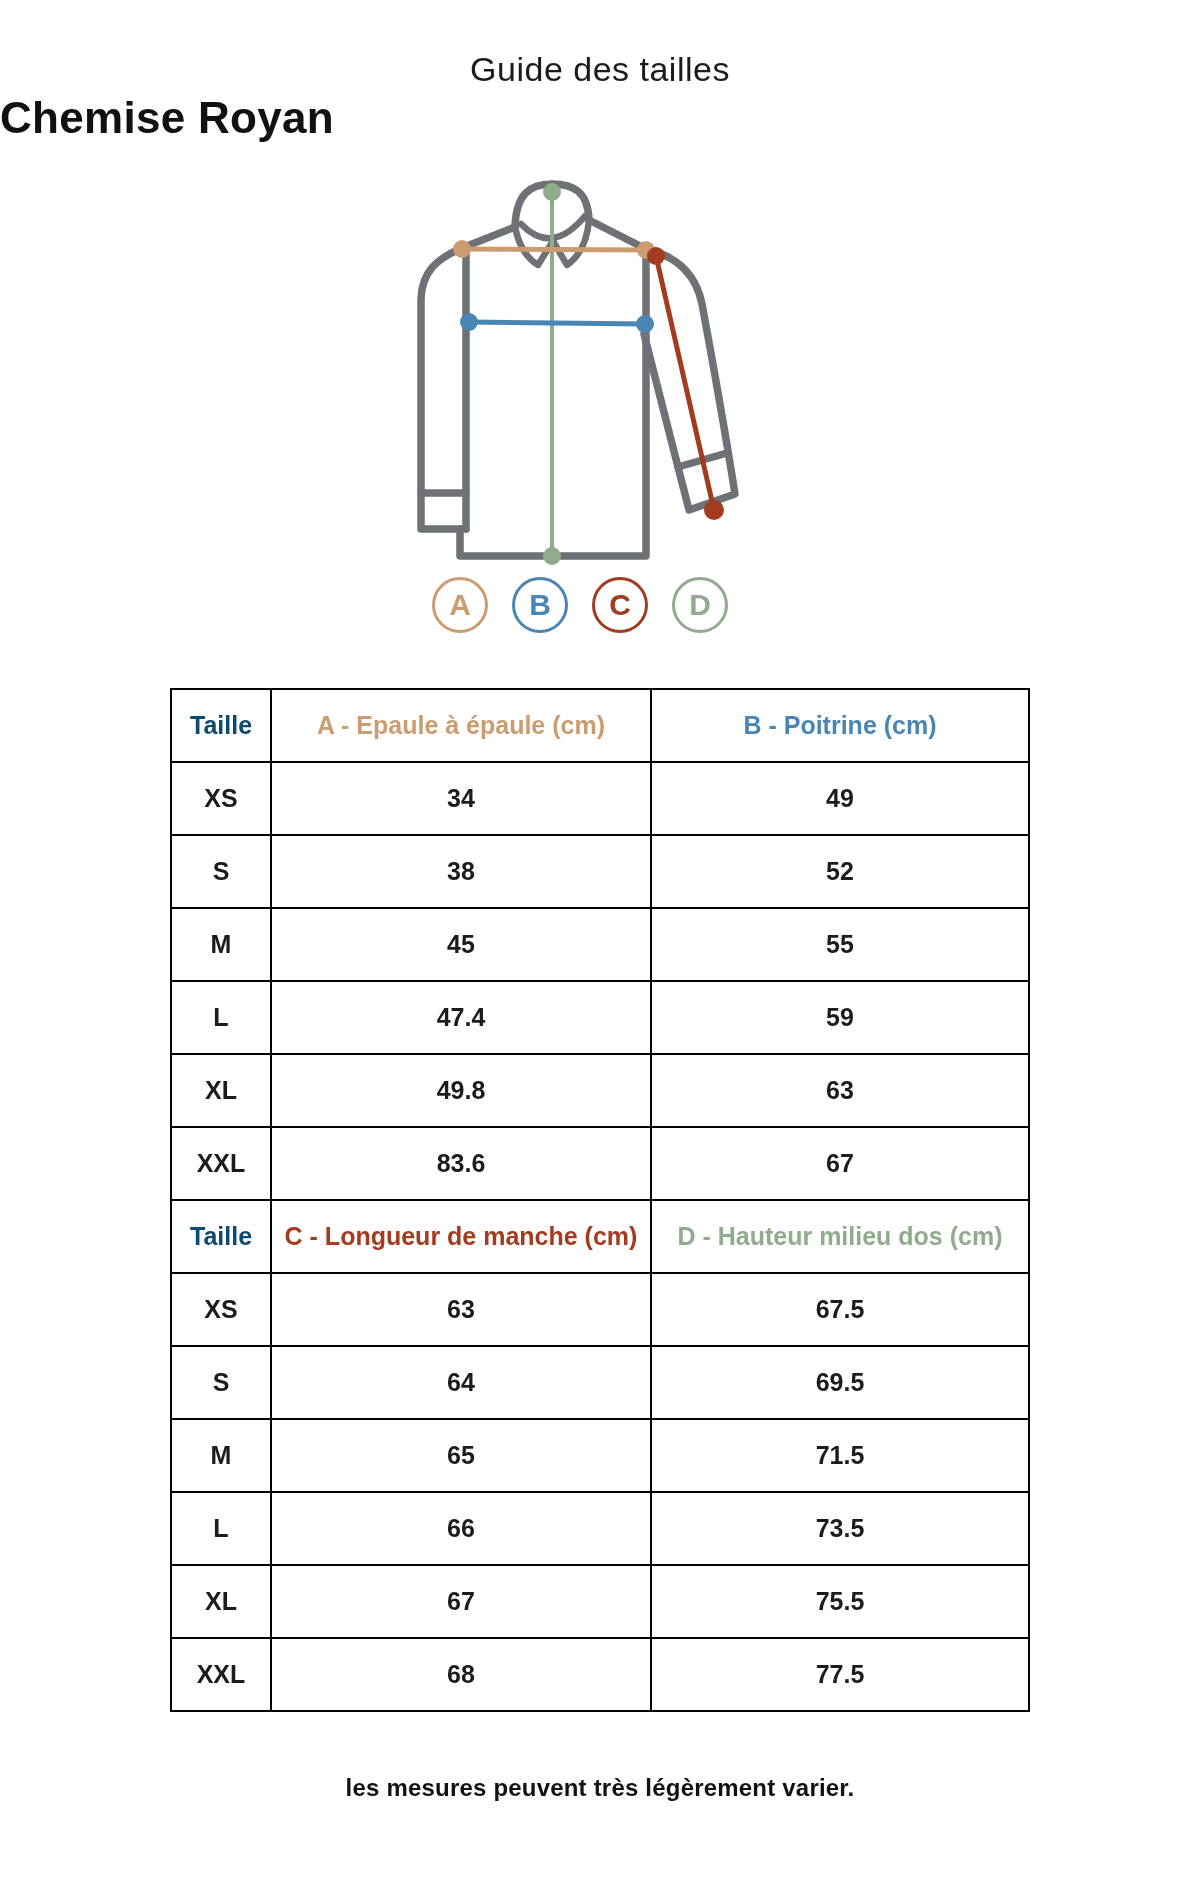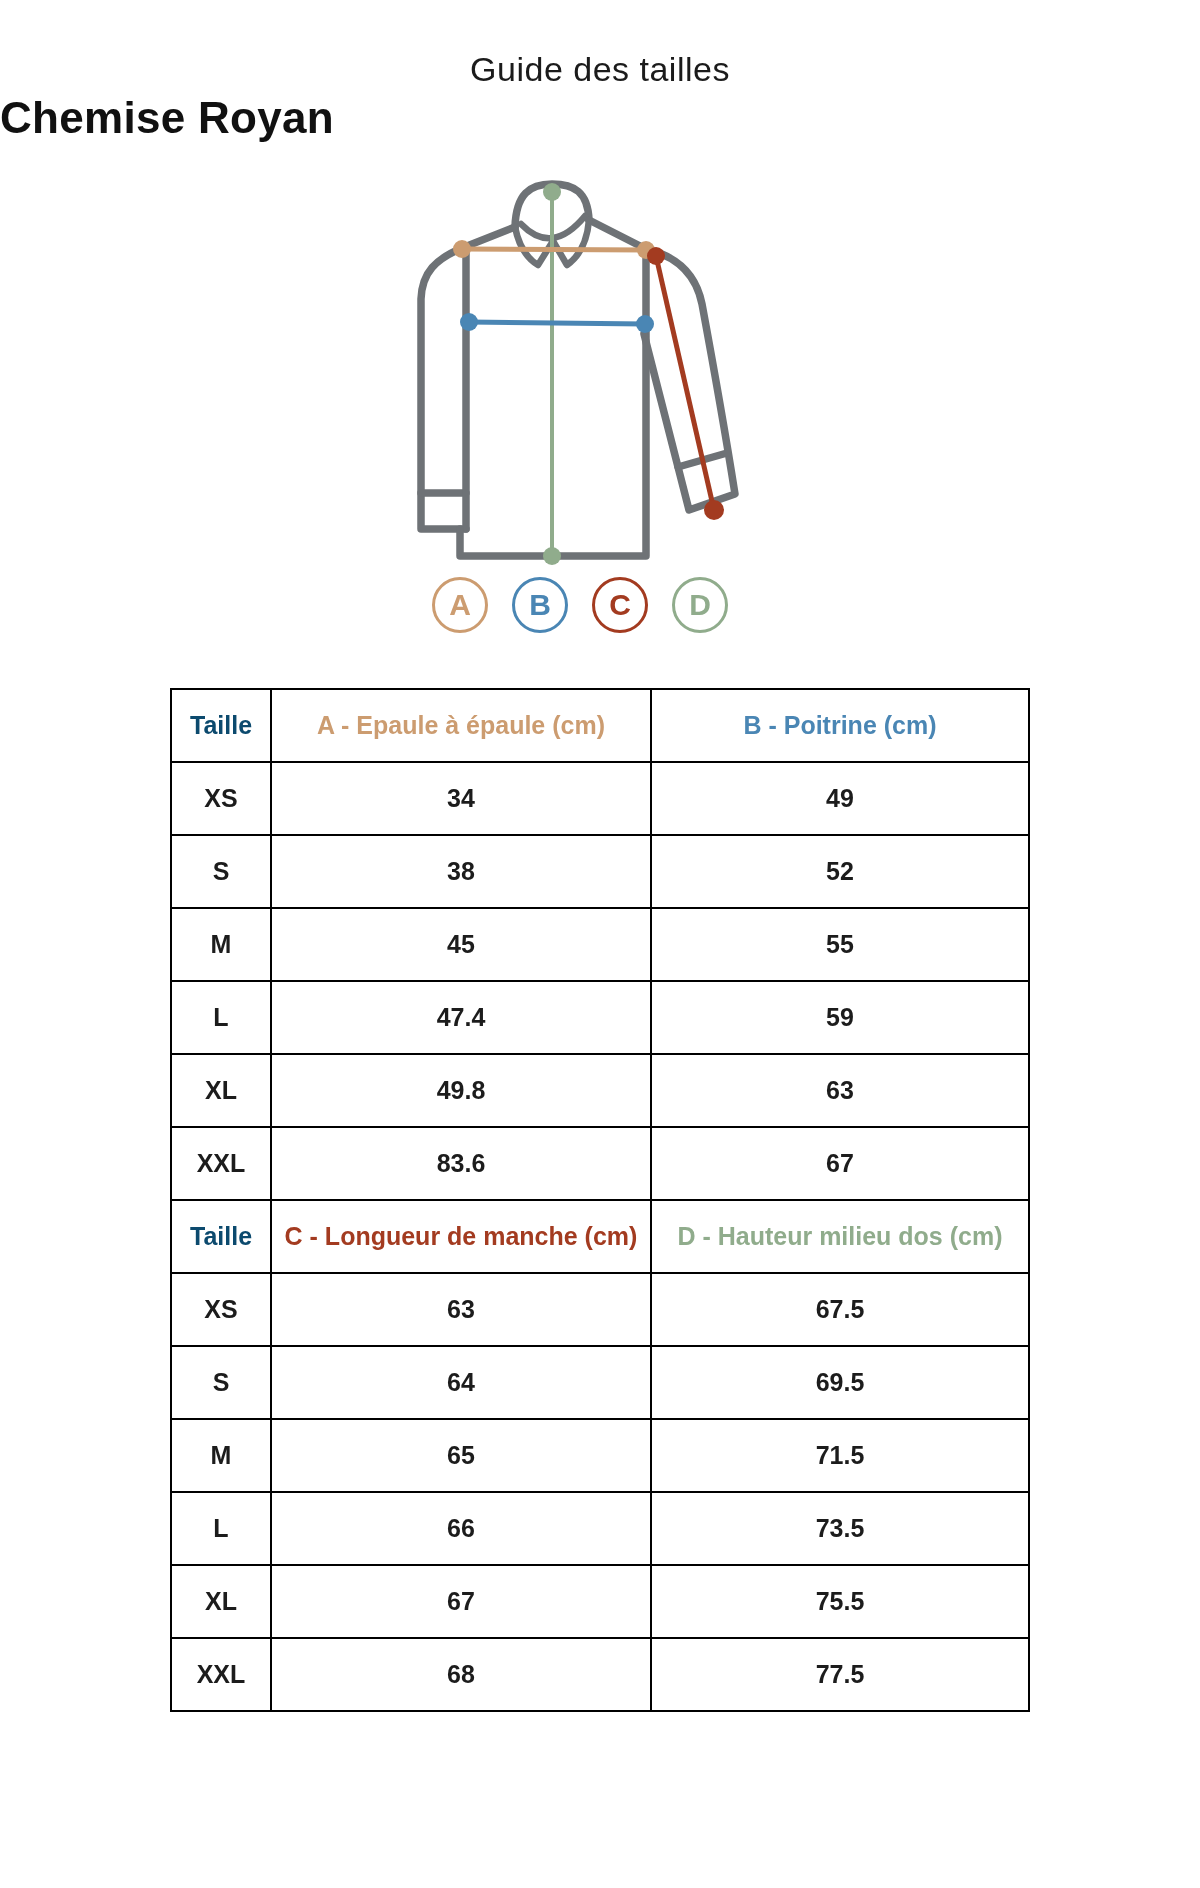--- a/index.html
+++ b/index.html
@@ -195,15 +195,16 @@
       </tr>
       <tr>
         <td>XXL</td>
         <td>68</td>
         <td>77.5</td>
       </tr>
     </tbody>
   </table>
 
   <div class="footer-note">
+    <div>les mesures peuvent très légèrement varier.</div>
   </div>
 
 </div>
 
 </body></html>

